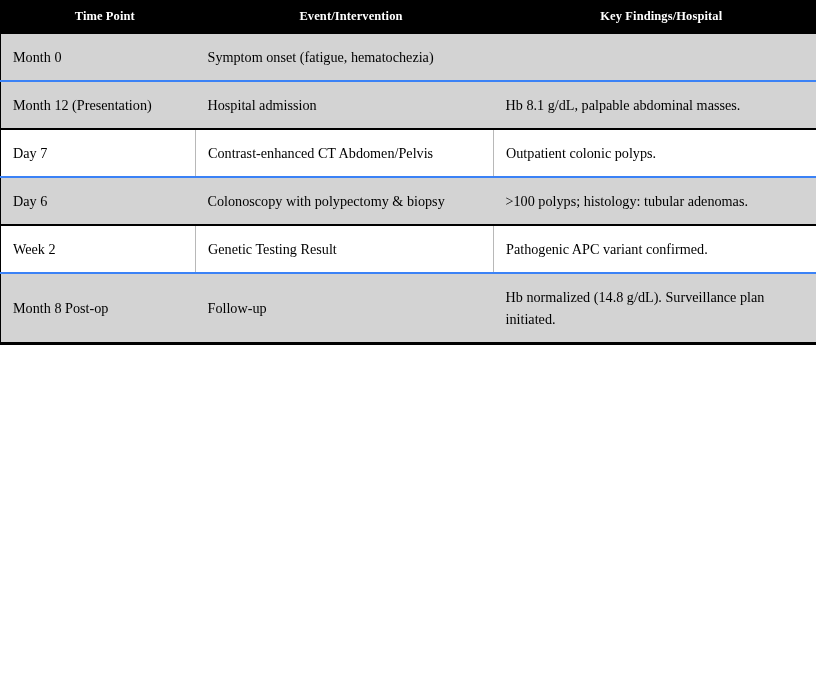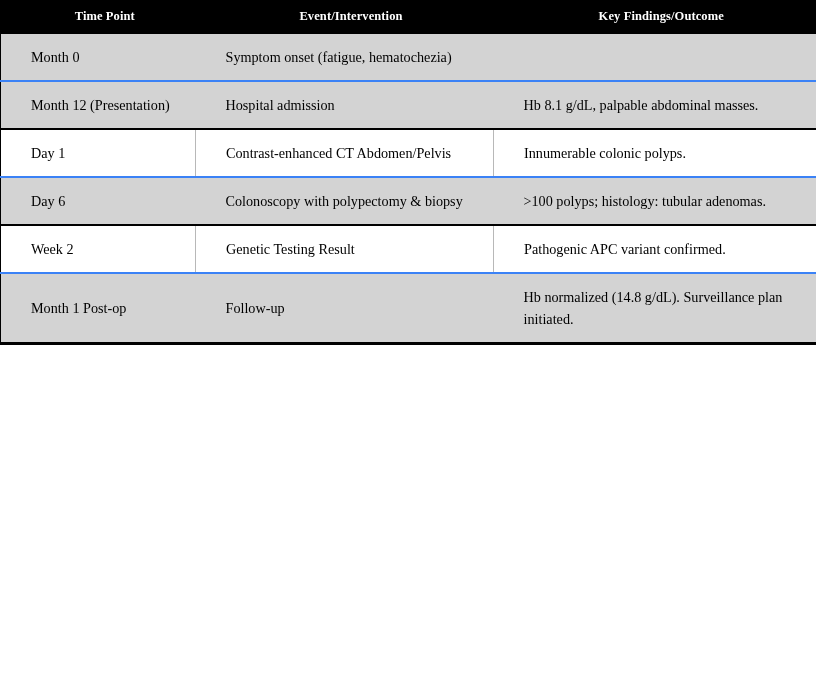--- a/index.html
+++ b/index.html
@@ -39,21 +39,21 @@
     text-align: center;
     padding: 9px 4px 10px 17px;
     letter-spacing: 0.1px;
     border: none;
   }
 
   tbody td {
     font-size: 14.2px;
     line-height: 1.55;
     vertical-align: middle;
-    padding: 12px 14px 12px 30px;
+    padding: 12px 14px 12px 12px;
     border: none;
   }
 
   
   tbody tr.row-shaded > td {
     background: #d3d3d3;
   }
   tbody tr.row-plain > td {
     background: #ffffff;
   }
@@ -82,48 +82,48 @@
 <table id="timeline-table">
   <colgroup>
     <col class="col-time">
     <col class="col-event">
     <col class="col-finding">
   </colgroup>
   <thead>
     <tr>
       <th>Time Point</th>
       <th>Event/Intervention</th>
-      <th>Key Findings/Outcome</th>
+      <th>Key Findings/Hospital</th>
     </tr>
   </thead>
   <tbody id="table-body">
       <tr class="row-shaded">
         <td class="cell-time">Month 0</td>
         <td class="cell-event">Symptom onset (fatigue, hematochezia)</td>
         <td class="cell-finding"></td>
       </tr>
       <tr class="row-shaded">
         <td class="cell-time">Month 12 (Presentation)</td>
         <td class="cell-event">Hospital admission</td>
         <td class="cell-finding">Hb 8.1 g/dL, palpable abdominal masses.</td>
       </tr>
       <tr class="row-plain">
-        <td class="cell-time">Day 1</td>
+        <td class="cell-time">Day 7</td>
         <td class="cell-event">Contrast-enhanced CT Abdomen/Pelvis</td>
-        <td class="cell-finding">Innumerable colonic polyps.</td>
+        <td class="cell-finding">Outpatient colonic polyps.</td>
       </tr>
       <tr class="row-shaded">
         <td class="cell-time">Day 6</td>
         <td class="cell-event">Colonoscopy with polypectomy &amp; biopsy</td>
         <td class="cell-finding">&gt;100 polyps; histology: tubular adenomas.</td>
       </tr>
       <tr class="row-plain">
         <td class="cell-time">Week 2</td>
         <td class="cell-event">Genetic Testing Result</td>
         <td class="cell-finding">Pathogenic APC variant confirmed.</td>
       </tr>
       <tr class="row-shaded">
-        <td class="cell-time">Month 1 Post-op</td>
+        <td class="cell-time">Month 8 Post-op</td>
         <td class="cell-event">Follow-up</td>
         <td class="cell-finding">Hb normalized (14.8 g/dL). Surveillance plan initiated.</td>
       </tr>
     </tbody>
 </table>
 
 </body></html>

